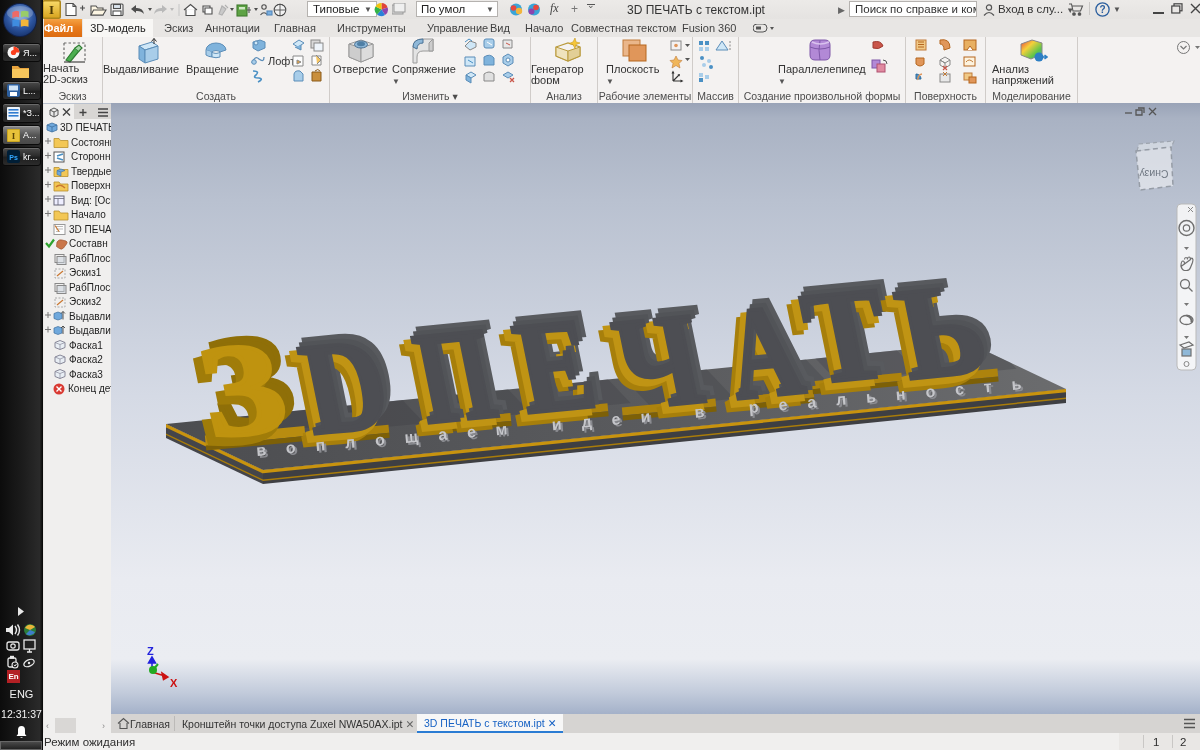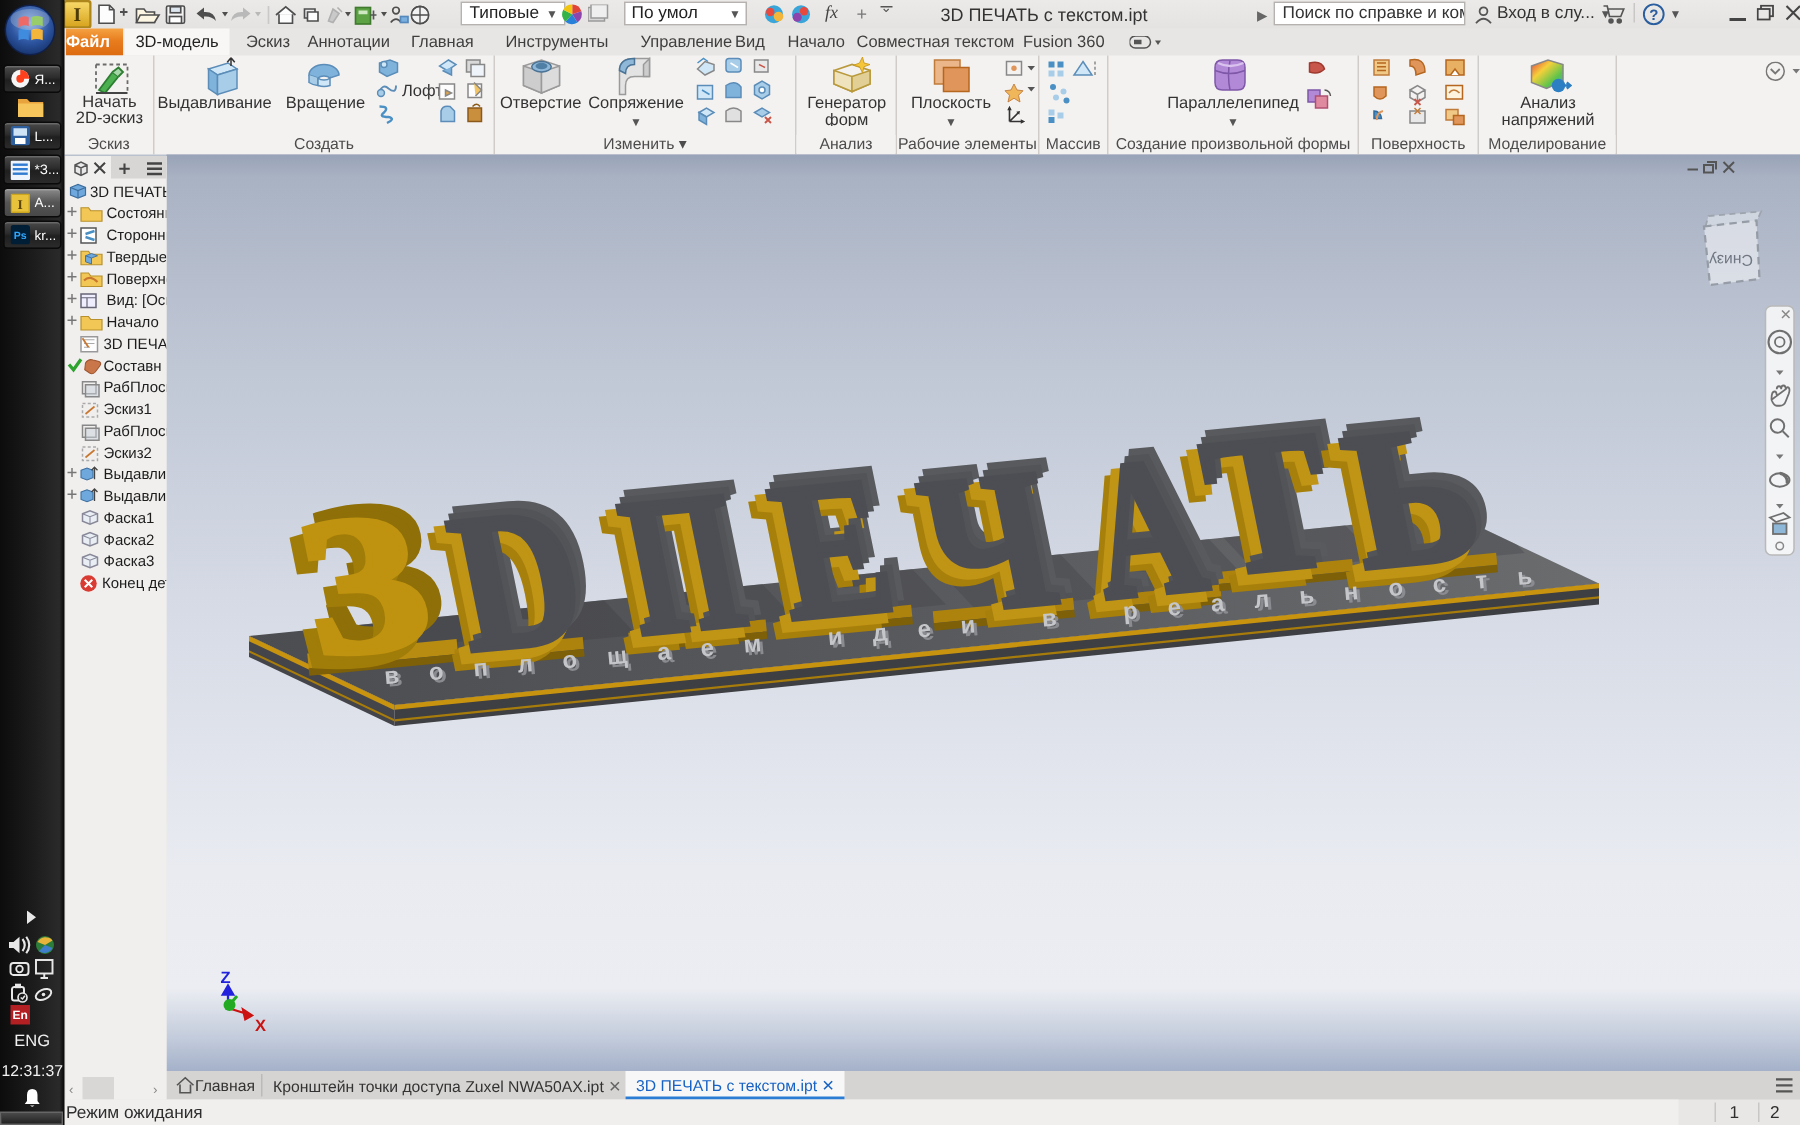--- a/index.html
+++ b/index.html
@@ -16,21 +16,21 @@
   .tbtn span{white-space:nowrap; overflow:hidden;}
   
   #titlebar { position:absolute; left:43px; top:0; width:1157px; height:19px; background:linear-gradient(180deg,#eceae8,#e5e3e1); }
   
   #tabrow { position:absolute; left:43px; top:19px; width:1157px; height:18px; background:#e8e6e4; font-size:11px; color:#3f3f3f; }
   .rtab { position:absolute; top:0; height:18px; line-height:18px; }
   
   #ribbon { position:absolute; left:43px; top:37px; width:1157px; height:67px; background:#f4f2f1; border-bottom:1px solid #b9c1ce; }
   .rgroup { position:absolute; top:0; height:66px; border-right:1px solid #d0ccc9; }
   .rglabel { position:absolute; bottom:1px; width:100%; text-align:center; font-size:10.5px; color:#4c4c4c; white-space:nowrap; }
-  .bigbtn { position:absolute; top:1px; text-align:center; font-size:11px; color:#333; line-height:11px; }
+  .bigbtn { position:absolute; top:1px; font-size:11px; color:#333; line-height:11px; }
   
   #panel { position:absolute; left:44px; top:104px; width:67px; height:629px; background:#f0efee; z-index:5; overflow:hidden; }
   
   #viewport { position:absolute; left:111px; top:103px; width:1089px; height:611px;
     background:linear-gradient(180deg,#99a3b7 0%,#a9b2c3 2.5%,#b9c1d0 16%,#d5dae5 48%,#e9ebf1 78%,#ebedf2 91%,#c2cbdb 96.5%,#a4b1c9 100%); }
   
   #doctabs { position:absolute; left:111px; top:714px; width:1089px; height:19px; background:#d6d4d2; font-size:10.5px; color:#333; }
   #statusbar { position:absolute; left:43px; top:733px; width:1076px; height:17px; background:#f0efee; font-size:11.5px; color:#2e2e2e; }
 </style>
 </head>

